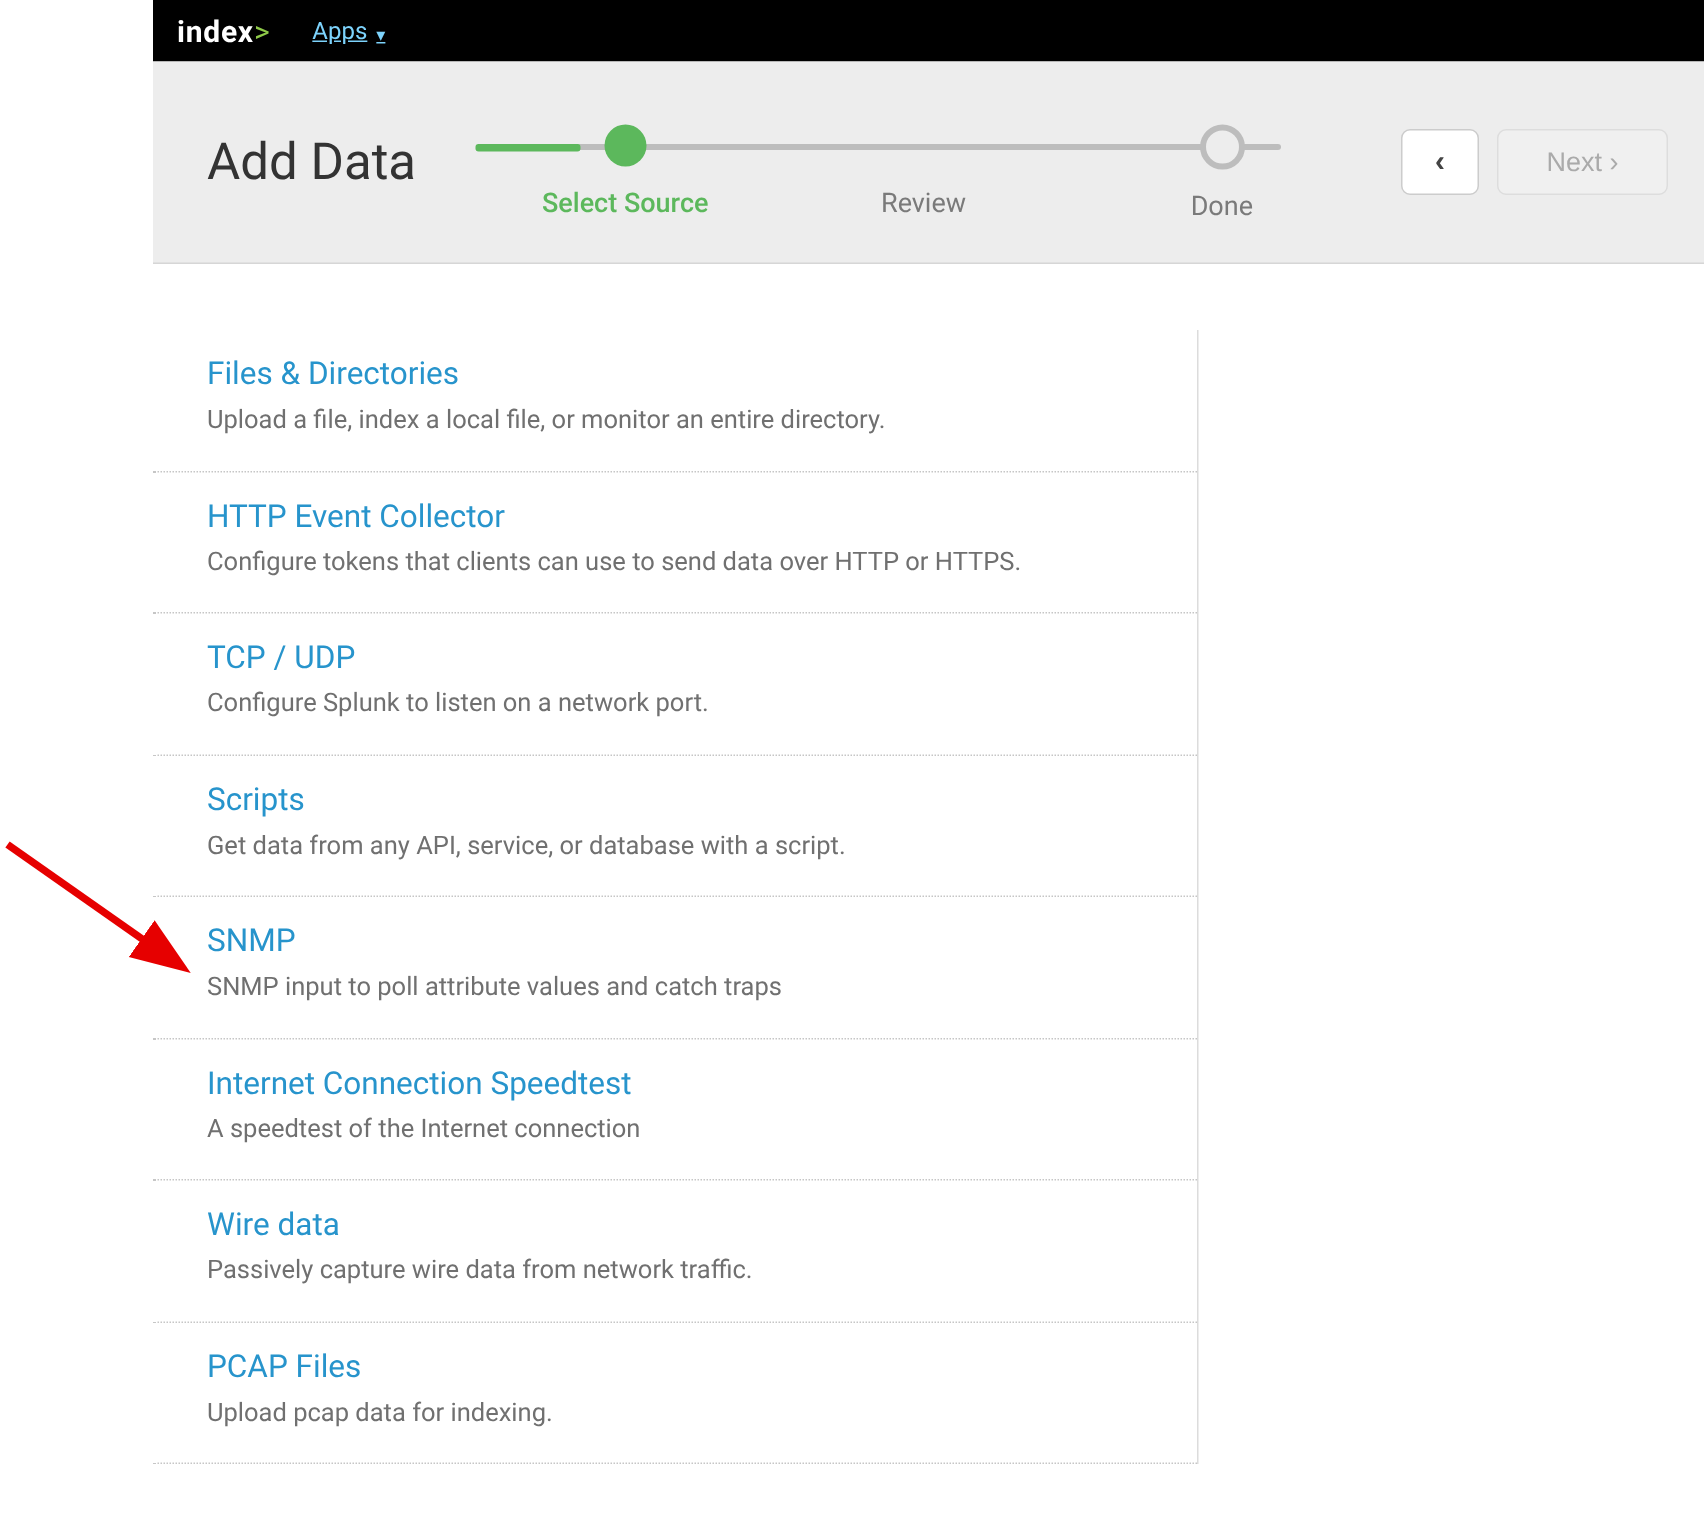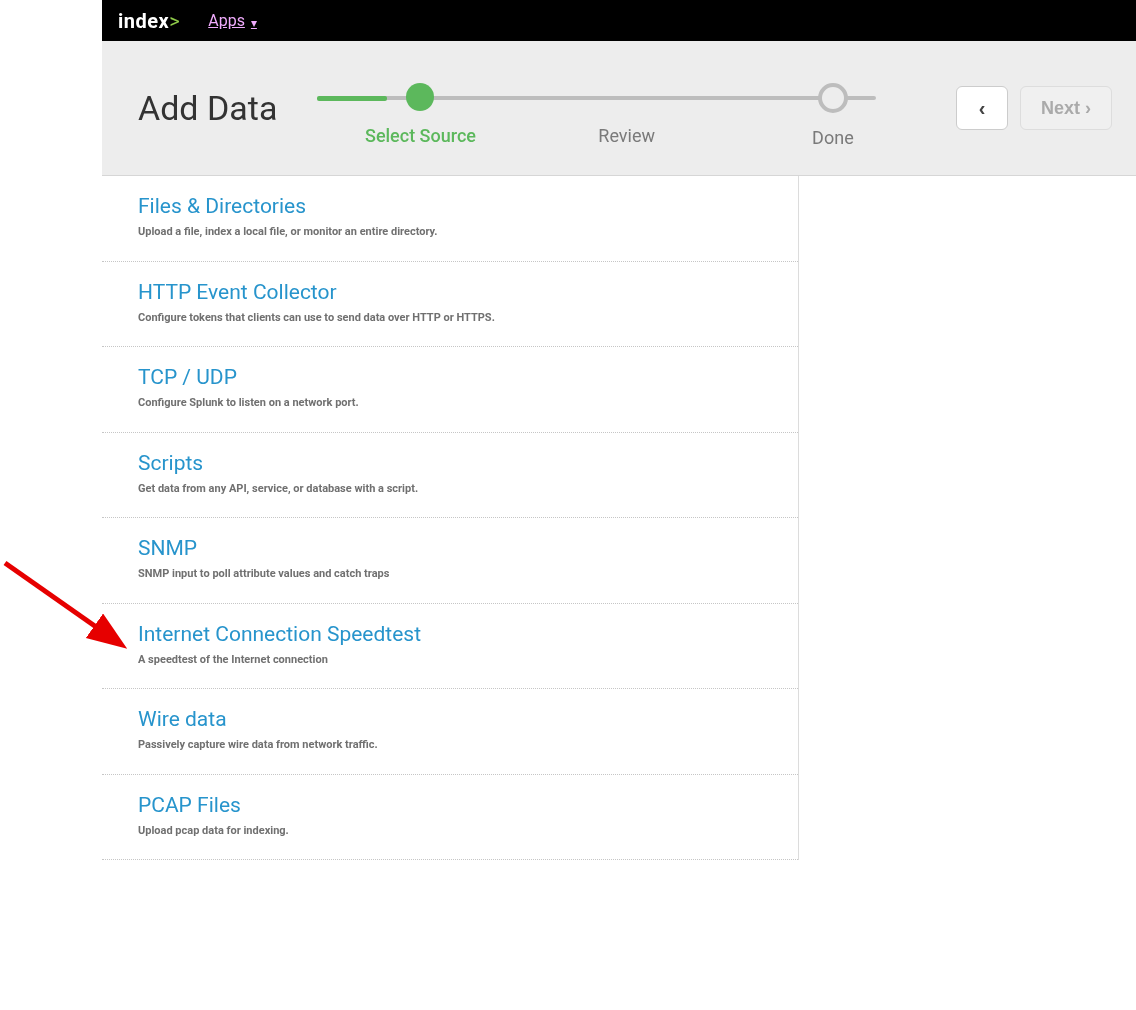--- a/index.html
+++ b/index.html
@@ -40,21 +40,21 @@
       color: #ffffff;
       font-weight: bold;
       font-size: 20px;
       letter-spacing: 0.5px;
     }
     .logo .gt {
       color: #8FCA49;
       font-weight: normal;
     }
     .apps-menu {
-      color: #f0abfc;
+      color: #7dd3fc;
       font-size: 16px;
       margin-left: 28px;
       display: flex;
       align-items: flex-end;
       cursor: pointer;
       text-decoration: underline;
     }
     .apps-menu .caret {
       margin-left: 6px;
       font-size: 12px;
@@ -151,51 +151,50 @@
       align-items: center;
       justify-content: center;
       cursor: pointer;
     }
     .btn-back {
       width: 52px;
       font-size: 20px;
       font-weight: bold;
     }
     .btn-next {
-      padding: 0 20px;
+      padding: 0 32px;
       background: #f0f0f0;
       color: #aaaaaa;
       border: 1px solid #dddddd;
       cursor: not-allowed;
-      font-weight: bold;
     }
     
     .content {
       display: flex;
+      margin-top: 44px;
     }
     .source-list {
       width: 697px;
       border-right: 1px solid #dcdcdc;
     }
     .source-item {
       padding: 18px 36px 20px 36px;
       border-bottom: 1px dotted #c6c6c6;
       cursor: pointer;
     }
     .source-title {
       color: #2794CC;
       font-size: 21px;
       margin-bottom: 6px;
       font-weight: 400;
     }
     .source-desc {
       color: #707070;
-      font-size: 11px;
+      font-size: 17px;
       line-height: 1.5;
-      font-weight: bold;
     }
     
     .arrow-annotation {
       position: absolute;
       left: 1px;
       top: 553px;
       pointer-events: none;
     }
   </style>
 </head>

